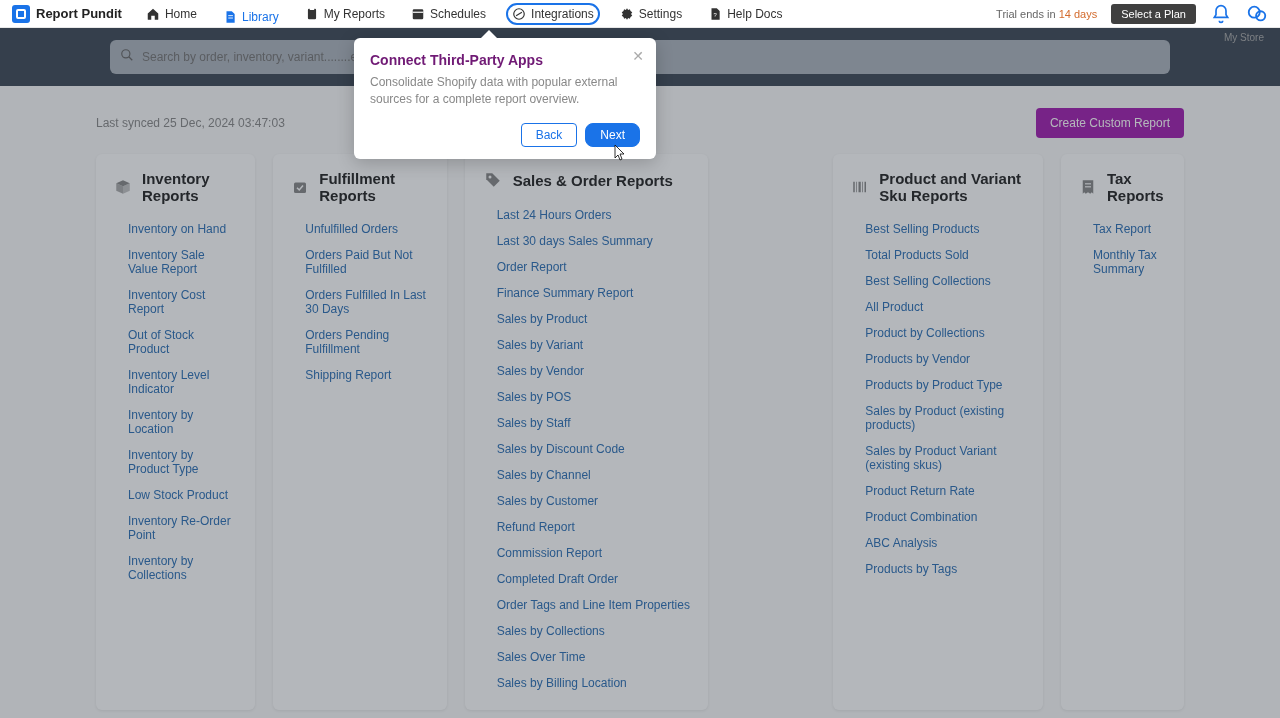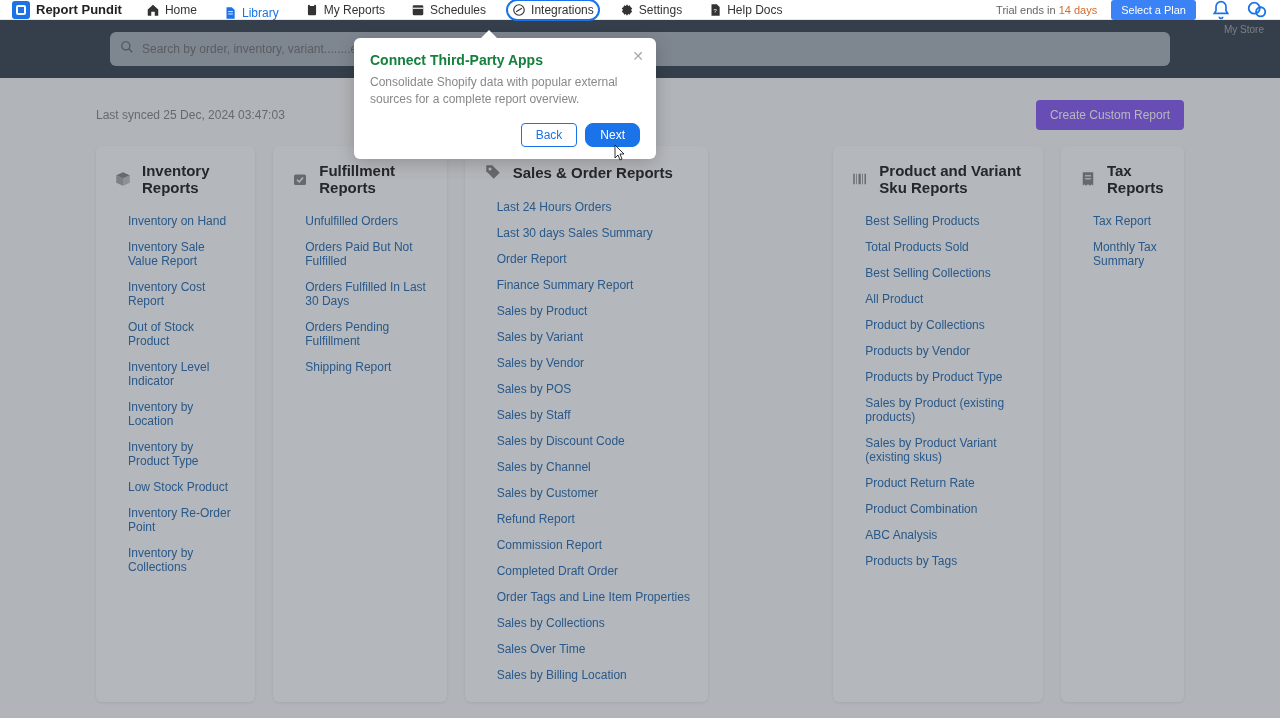--- a/index.html
+++ b/index.html
@@ -8,21 +8,21 @@
       background: #fafafa;
       color: #333;
       width: 1280px;
       height: 718px;
       overflow: hidden;
       position: relative;
     }
 
     
     .topbar {
-      height: 20px;
+      height: 28px;
       background: #fff;
       display: flex;
       align-items: center;
       padding: 0 12px;
       border-bottom: 1px solid #e8e8e8;
     }
     .topbar .logo {
       width: 18px; height: 18px;
       background: #1a73e8;
       border-radius: 3px;
@@ -60,21 +60,21 @@
 
     .top-right {
       margin-left: auto;
       display: flex;
       align-items: center;
       gap: 14px;
     }
     .trial-text { font-size: 11px; color: #666; }
     .trial-text .days { color: #d36b2d; }
     .select-plan {
-      background: #3b82f6;
+      background: #404040;
       color: #fff;
       font-size: 11px;
       padding: 4px 10px;
       border-radius: 3px;
       border: none;
       cursor: pointer;
     }
     .bell, .chat {
       width: 22px; height: 22px;
       display: flex; align-items: center; justify-content: center;
@@ -119,21 +119,21 @@
       display: flex;
       align-items: center;
       justify-content: space-between;
       margin: 22px 96px 16px 96px;
     }
     .last-synced {
       font-size: 12px;
       color: #888;
     }
     .create-report {
-      background: #8b5cf6;
+      background: #a21caf;
       color: #fff;
       border: none;
       font-size: 12px;
       padding: 8px 14px;
       border-radius: 4px;
       cursor: pointer;
     }
 
     .columns {
       display: flex;
@@ -211,21 +211,21 @@
       right: 12px;
       color: #aaa;
       font-size: 14px;
       cursor: pointer;
       background: none;
       border: none;
     }
     .popover-title {
       font-size: 14px;
       font-weight: 700;
-      color: #15803d;
+      color: #701a75;
       margin-bottom: 6px;
     }
     .popover-body {
       font-size: 12px;
       color: #888;
       line-height: 1.45;
       margin-bottom: 14px;
     }
     .popover-actions {
       display: flex;

